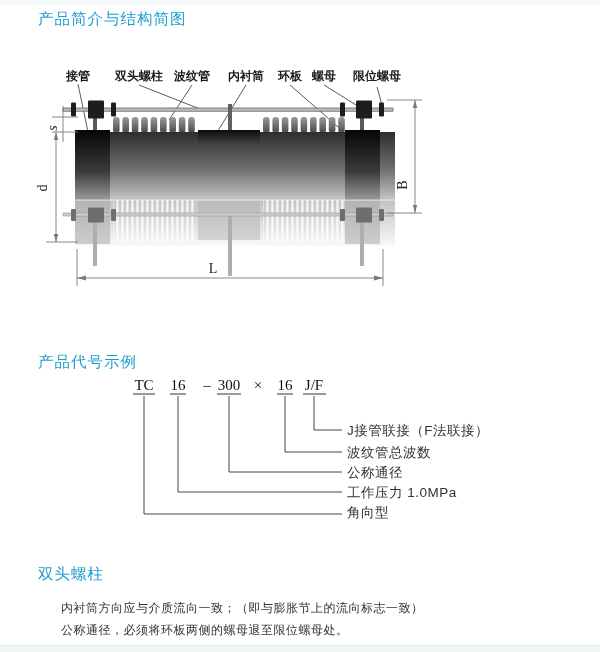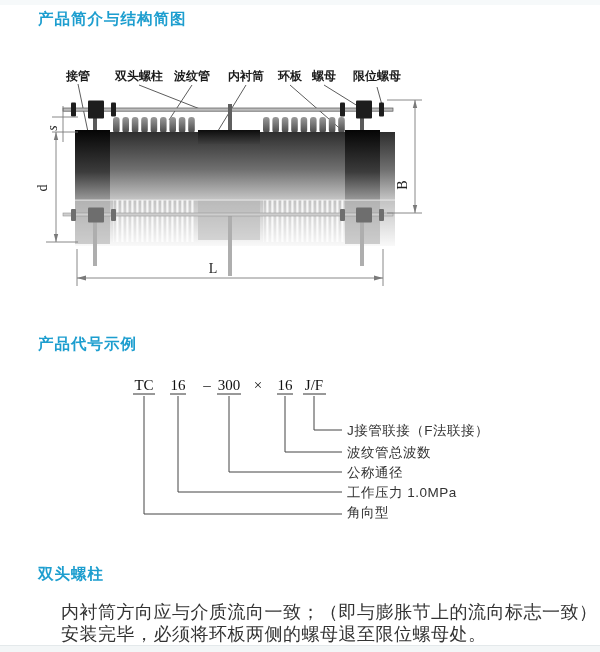--- a/index.html
+++ b/index.html
@@ -5,26 +5,26 @@
   html,body{margin:0;padding:0}
   body{
     width:600px;height:652px;position:relative;overflow:hidden;
     background:#ffffff;
     font-family:"Liberation Sans","DejaVu Sans",sans-serif;
   }
   .top-strip{position:absolute;left:0;top:0;width:600px;height:5px;background:#f6f9fa}
   .footer-strip{position:absolute;left:0;top:645px;width:600px;height:7px;background:#f3f6f7;border-top:1px solid #e4e9eb}
   .sec-title{
     position:absolute;left:38px;
-    font-size:15.5px;font-weight:bold;color:#1d9ecf;letter-spacing:1px;
+    font-size:15.5px;font-weight:normal;color:#1d9ecf;letter-spacing:1px;
     white-space:nowrap;
   }
   .bodyline{
     position:absolute;left:61px;
-    font-size:18px;color:#333;letter-spacing:.5px;white-space:nowrap;
+    font-size:12px;color:#333;letter-spacing:.5px;white-space:nowrap;
   }
   svg{position:absolute}
   .plabel{font-family:"Liberation Sans","DejaVu Sans",sans-serif;font-size:12px;font-weight:bold;fill:#1a1a1a}
   .dim{font-family:"Liberation Serif","DejaVu Serif",serif;font-size:14px;fill:#222}
   .dim-s{font-style:italic}
   .code{font-family:"Liberation Serif","DejaVu Serif",serif;font-size:15px;fill:#111}
   .callout{font-family:"Liberation Sans","DejaVu Sans",sans-serif;font-size:13.5px;fill:#333;letter-spacing:.5px}
   .leader{stroke:#4a4a4a;stroke-width:.9;fill:none}
   .dimline{stroke:#7a7a7a;stroke-width:.9;fill:none}
   .calloutline{stroke:#444;stroke-width:1;fill:none}
@@ -177,21 +177,21 @@
   <g>
     <line class="dimline" x1="47" y1="185" x2="47" y2="222"></line>
     <line class="dimline" x1="353" y1="185" x2="353" y2="222"></line>
     <line class="dimline" x1="47" y1="214" x2="353" y2="214"></line>
     <polygon points="47,214 56,211.6 56,216.4" fill="#7a7a7a"></polygon>
     <polygon points="353,214 344,211.6 344,216.4" fill="#7a7a7a"></polygon>
     <text class="dim" x="183" y="209" text-anchor="middle">L</text>
   </g>
 </svg>
 
-<div class="sec-title" style="top:334px">产品代号示例</div>
+<div class="sec-title" style="top:352px">产品代号示例</div>
 
 <svg viewBox="0 0 360 156" style="left:130px;top:374px;width:360px;height:156px">
 
   <g text-anchor="middle">
     <text class="code" x="14" y="16">TC</text>
     <text class="code" x="48" y="16">16</text>
     <text class="code" x="77" y="16">–</text>
     <text class="code" x="99" y="16">300</text>
     <text class="code" x="128" y="16">×</text>
     <text class="code" x="155" y="16">16</text>
@@ -218,15 +218,15 @@
     <text class="callout" x="217" y="61">J接管联接（F法联接）</text>
     <text class="callout" x="217" y="83">波纹管总波数</text>
     <text class="callout" x="217" y="103">公称通径</text>
     <text class="callout" x="217" y="123">工作压力 1.0MPa</text>
     <text class="callout" x="217" y="143">角向型</text>
   </g>
 </svg>
 
 <div class="sec-title" style="top:564px">双头螺柱</div>
 <div class="bodyline" style="top:600px">内衬筒方向应与介质流向一致；（即与膨胀节上的流向标志一致）</div>
-<div class="bodyline" style="top:622px">安装完毕，必须将环板两侧的螺母退至限位螺母处。</div>
+<div class="bodyline" style="top:622px">公称通径，必须将环板两侧的螺母退至限位螺母处。</div>
 
 <div class="footer-strip"></div>
 
 </body></html>

